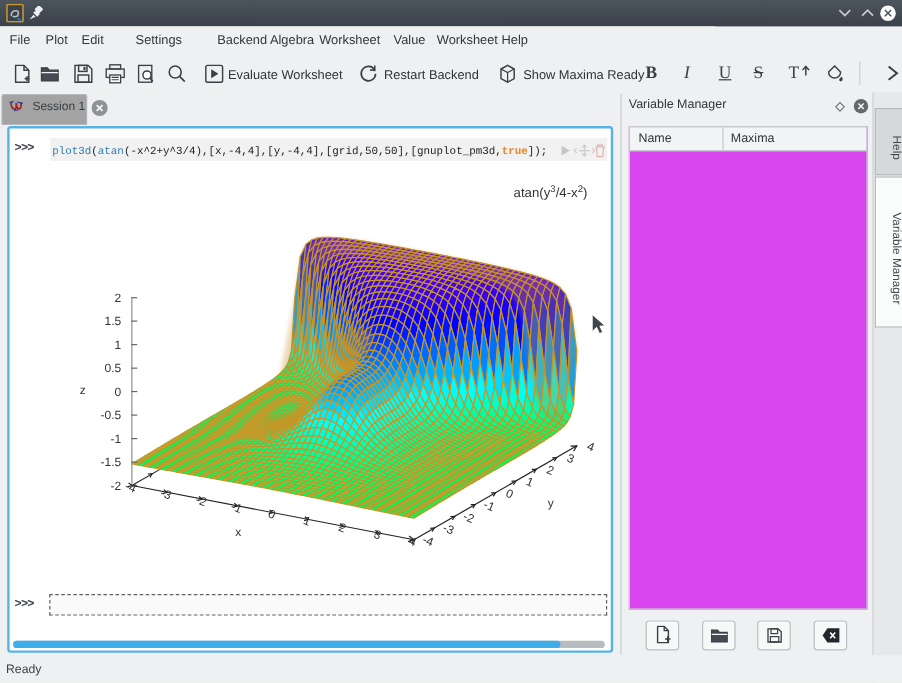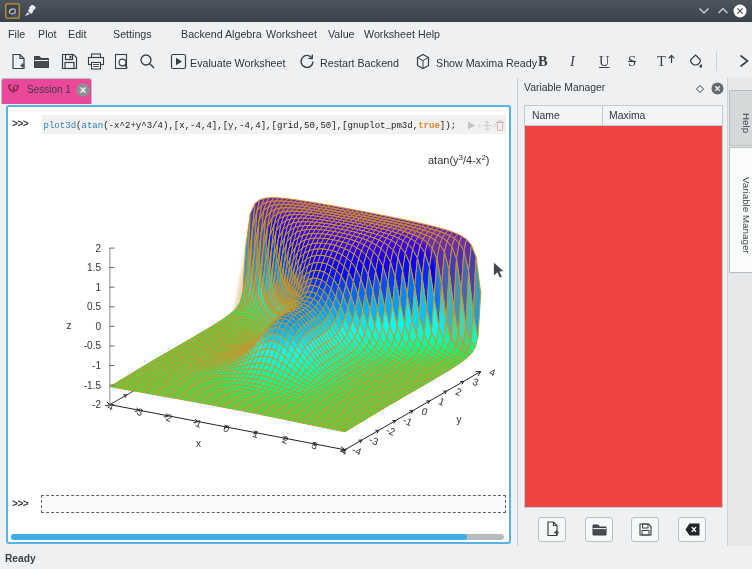--- a/index.html
+++ b/index.html
@@ -14,53 +14,53 @@
 
 #menubar { position:absolute; left:0; top:22px; width:596px; height:24px; background:#eff0f1; font-size:10.7px; }
 #menubar span { position:absolute; top:6px; }
 
 
 #toolbar { position:absolute; left:0; top:46px; width:752px; height:31px; background:#eff0f1; font-size:10.7px; }
 .ticon { position:absolute; top:7px; }
 .tlabel { position:absolute; top:11px; color:#2f3338; }
 
 
-#tab { position:absolute; left:1px; top:78px; width:91px; height:26px; background:#ec4899; border:1px solid #b9bdc1; border-bottom:none; border-radius:3px 3px 0 0; }
+#tab { position:absolute; left:1px; top:78px; width:72px; height:26px; background:#a3a3a3; border:1px solid #b9bdc1; border-bottom:none; border-radius:3px 3px 0 0; }
 #tab .tabtext { position:absolute; left:25px; top:5px; font-size:10px; color:#383c40; }
 
 
 #worksheet { position:absolute; left:6px; top:105px; width:505px; height:439px; background:#ffffff; border:2px solid #58b3e5; border-radius:3px; }
 .prompt { position:absolute; font-family:"Liberation Mono", monospace; font-weight:bold; font-size:10px; color:#3a3f45; letter-spacing:-0.6px; }
 #cmdbg { position:absolute; left:42px; top:115px; width:464px; height:19px; background:#f1f1f2; }
 #cmdtext { position:absolute; left:43.5px; top:119.5px; font-family:"Liberation Mono", monospace; font-size:9.05px; color:#202428; white-space:pre; }
 #cmdtext .kw { color:#2d7fb3; font-weight:normal; }
 #cmdtext .tr { color:#e8862c; font-weight:bold; }
 #dashbox { position:absolute; left:41px; top:495px; width:465px; height:18px; background:#fafafa; border:1px dashed #606468; }
 #hscroll-track { position:absolute; left:11px; top:534px; width:493px; height:6px; background:#b6bcc0; border-radius:3px; }
 #hscroll { position:absolute; left:0px; top:0px; width:456px; height:6px; background:#3daee9; border-radius:3px; }
 
 
 #splitter { position:absolute; left:517px; top:78px; width:1px; height:468px; background:#c9cdd0; }
 #vmtitle { position:absolute; left:524px; top:82px; font-size:10.4px; color:#31363b; }
-#vmtable { position:absolute; left:524px; top:105px; width:199px; height:403px; background:#ef4444; border:1px solid #c5c9cc; }
+#vmtable { position:absolute; left:524px; top:105px; width:199px; height:403px; background:#d946ef; border:1px solid #c5c9cc; }
 #vmhead { position:absolute; left:0; top:0; width:197px; height:20px; background:#f3f4f5; border-bottom:1px solid #c5c9cc; font-size:10.4px; color:#31363b; }
 #vmhead .c1 { position:absolute; left:7px; top:4px; }
 #vmhead .c2 { position:absolute; left:84px; top:4px; }
 #vmhead .div { position:absolute; left:77px; top:0; width:1px; height:20px; background:#c5c9cc; }
 .vmbtn { position:absolute; top:517px; width:28px; height:25px; background:#f7f8f8; border:1px solid #babfc3; border-radius:3px; }
 
 
 #dockstrip { position:absolute; left:727px; top:77px; width:25px; height:492px; background:#e6e8e9; border-left:1px solid #d0d3d5; }
 .vtab { position:absolute; left:729px; width:23px; writing-mode:vertical-rl; text-align:center; font-size:9.8px; color:#41464a; border:1px solid #b8bcbf; }
 #vtab1 { top:90px; height:56px; background:#d6d9da; border-right:none; }
 #vtab2 { top:147px; height:126px; background:#fafbfb; border-right:none; }
 
 
 #statusbar { position:absolute; left:0; top:546px; width:752px; height:23px; background:#eff0f1; }
-#statusbar span { position:absolute; left:5px; top:7px; font-size:10.2px; color:#3c4145;font-weight:bold; }
+#statusbar span { position:absolute; left:5px; top:7px; font-size:10.2px; color:#3c4145; }
 </style>
 </head>
 <body>
 
 <div id="titlebar">
   <svg class="abs" style="left:5px;top:3px" width="15" height="16" viewBox="0 0 15 16">
     <rect x="0.8" y="0.8" width="13.4" height="14.4" fill="#3b424a" stroke="#c9962e" stroke-width="1.3" rx="1"></rect>
     <path d="M4.5 10.5 Q4 6.5 7.5 6 Q10.5 5.6 10.3 8 L9.8 10.2 Q7 11.5 5.5 10.5" fill="none" stroke="#b9bec4" stroke-width="1.3"></path>
     <path d="M9.5 12.5 L12.5 13.5" stroke="#3d6fb4" stroke-width="1.5"></path>
   </svg>

